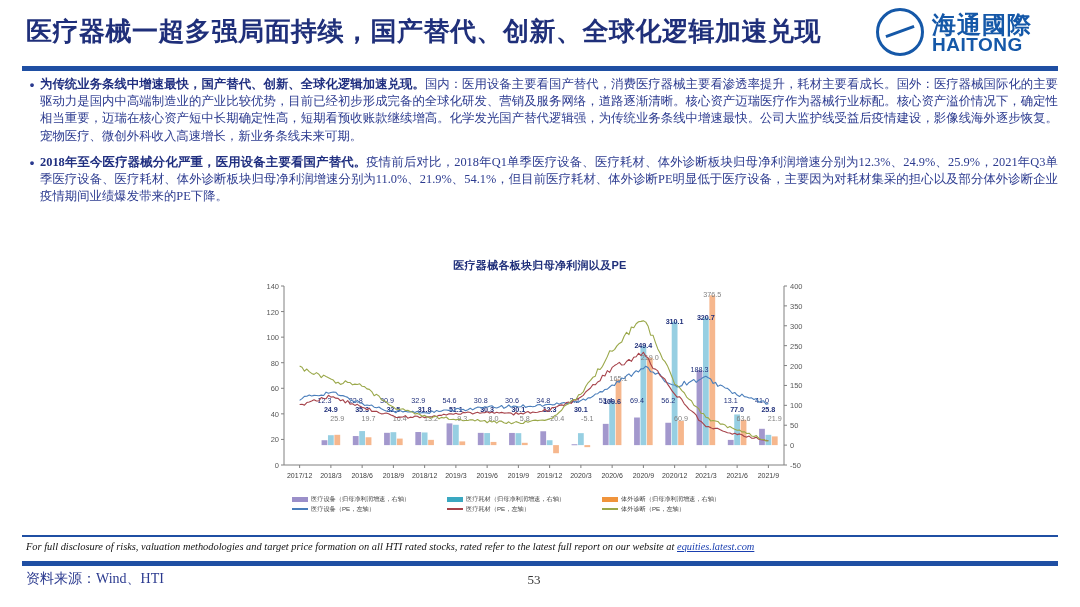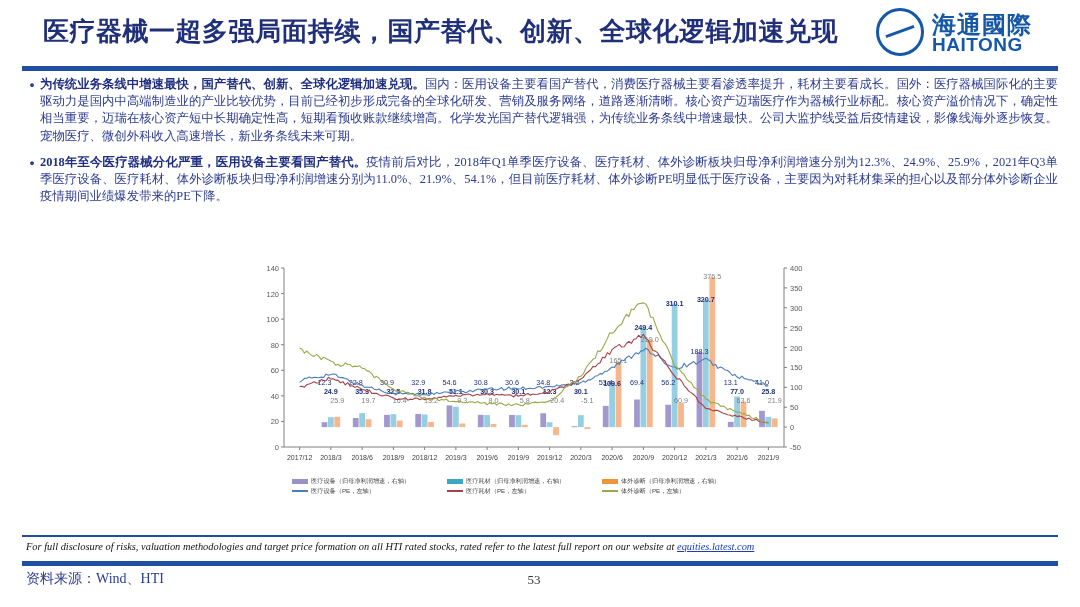--- a/index.html
+++ b/index.html
@@ -8,21 +8,21 @@
     font-family: "Liberation Sans", sans-serif;
     background:#ffffff;
     position:relative;
     overflow:hidden;
   }
   
   .slide-title {
     position:absolute; left:26px; top:14px; width:900px; height:42px;
     font-family:"Liberation Serif", serif;
     font-size:26px; font-weight:bold; color:#1f2f7a;
-    letter-spacing:0.5px; white-space:nowrap;margin-left:17px;
+    letter-spacing:0.5px; white-space:nowrap;
   }
   .logo {
     position:absolute; right:14px; top:6px; width:190px; height:52px;
   }
   .logo-mark {
     position:absolute; left:0px; top:2px; width:48px; height:48px;
     border:3px solid #1558a8; border-radius:50%;
   }
   .logo-mark:after{
     content:""; position:absolute; left:6px; top:19px; width:30px; height:3px;
@@ -121,20 +121,21 @@
   </div>
 
   <div class="bullet-row">
     <div class="bullet-dot">•</div>
     <div class="bullet-text"><b>2018年至今医疗器械分化严重，医用设备主要看国产替代。</b><span>疫情前后对比，2018年Q1单季医疗设备、医疗耗材、体外诊断板块归母净利润增速分别为12.3%、24.9%、25.9%，2021年Q3单季医疗设备、医疗耗材、体外诊断板块归母净利润增速分别为11.0%、21.9%、54.1%，但目前医疗耗材、体外诊断PE明显低于医疗设备，主要因为对耗材集采的担心以及部分体外诊断企业疫情期间业绩爆发带来的PE下降。</span></div>
   </div>
 
 </div>
 
 <div class="chart-box">
+  <div class="chart-title">医疗器械各板块归母净利润以及PE</div>
   <div class="plot-outer">
     <svg id="chart-svg" class="plot-svg" width="580" height="215">
         <line x1="34" y1="10" x2="34" y2="189" stroke="#808080" stroke-width="1"></line>
         <line x1="534" y1="10" x2="534" y2="189" stroke="#808080" stroke-width="1"></line>
         <line x1="34" y1="189" x2="534" y2="189" stroke="#808080" stroke-width="1"></line>
         <line x1="31" y1="189" x2="34" y2="189" stroke="#808080" stroke-width="1"></line>
         <text x="29" y="192" text-anchor="end" font-size="7.5" fill="#595959" font-family="&quot;Liberation Sans&quot;,sans-serif">0</text>
         <line x1="31" y1="163.42857142857144" x2="34" y2="163.42857142857144" stroke="#808080" stroke-width="1"></line>
         <text x="29" y="166.42857142857144" text-anchor="end" font-size="7.5" fill="#595959" font-family="&quot;Liberation Sans&quot;,sans-serif">20</text>
         <line x1="31" y1="137.85714285714286" x2="34" y2="137.85714285714286" stroke="#808080" stroke-width="1"></line>

